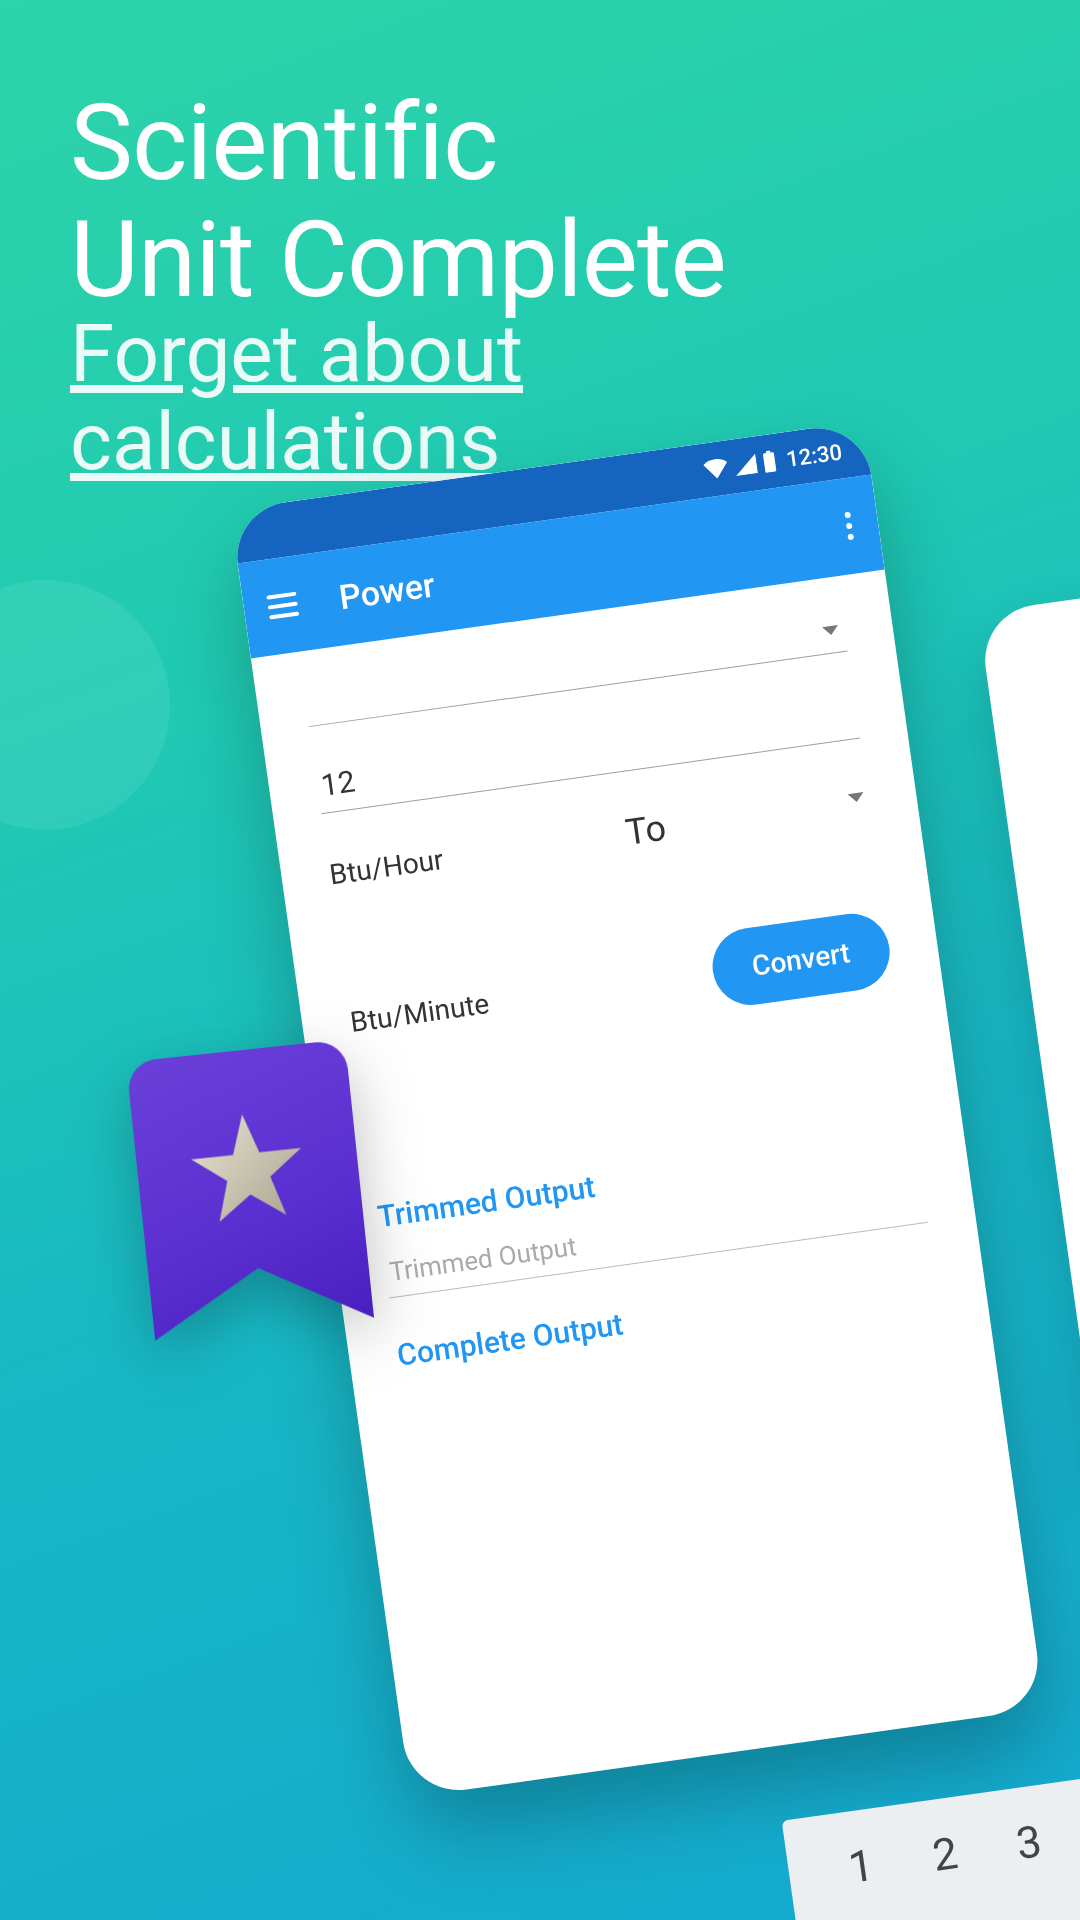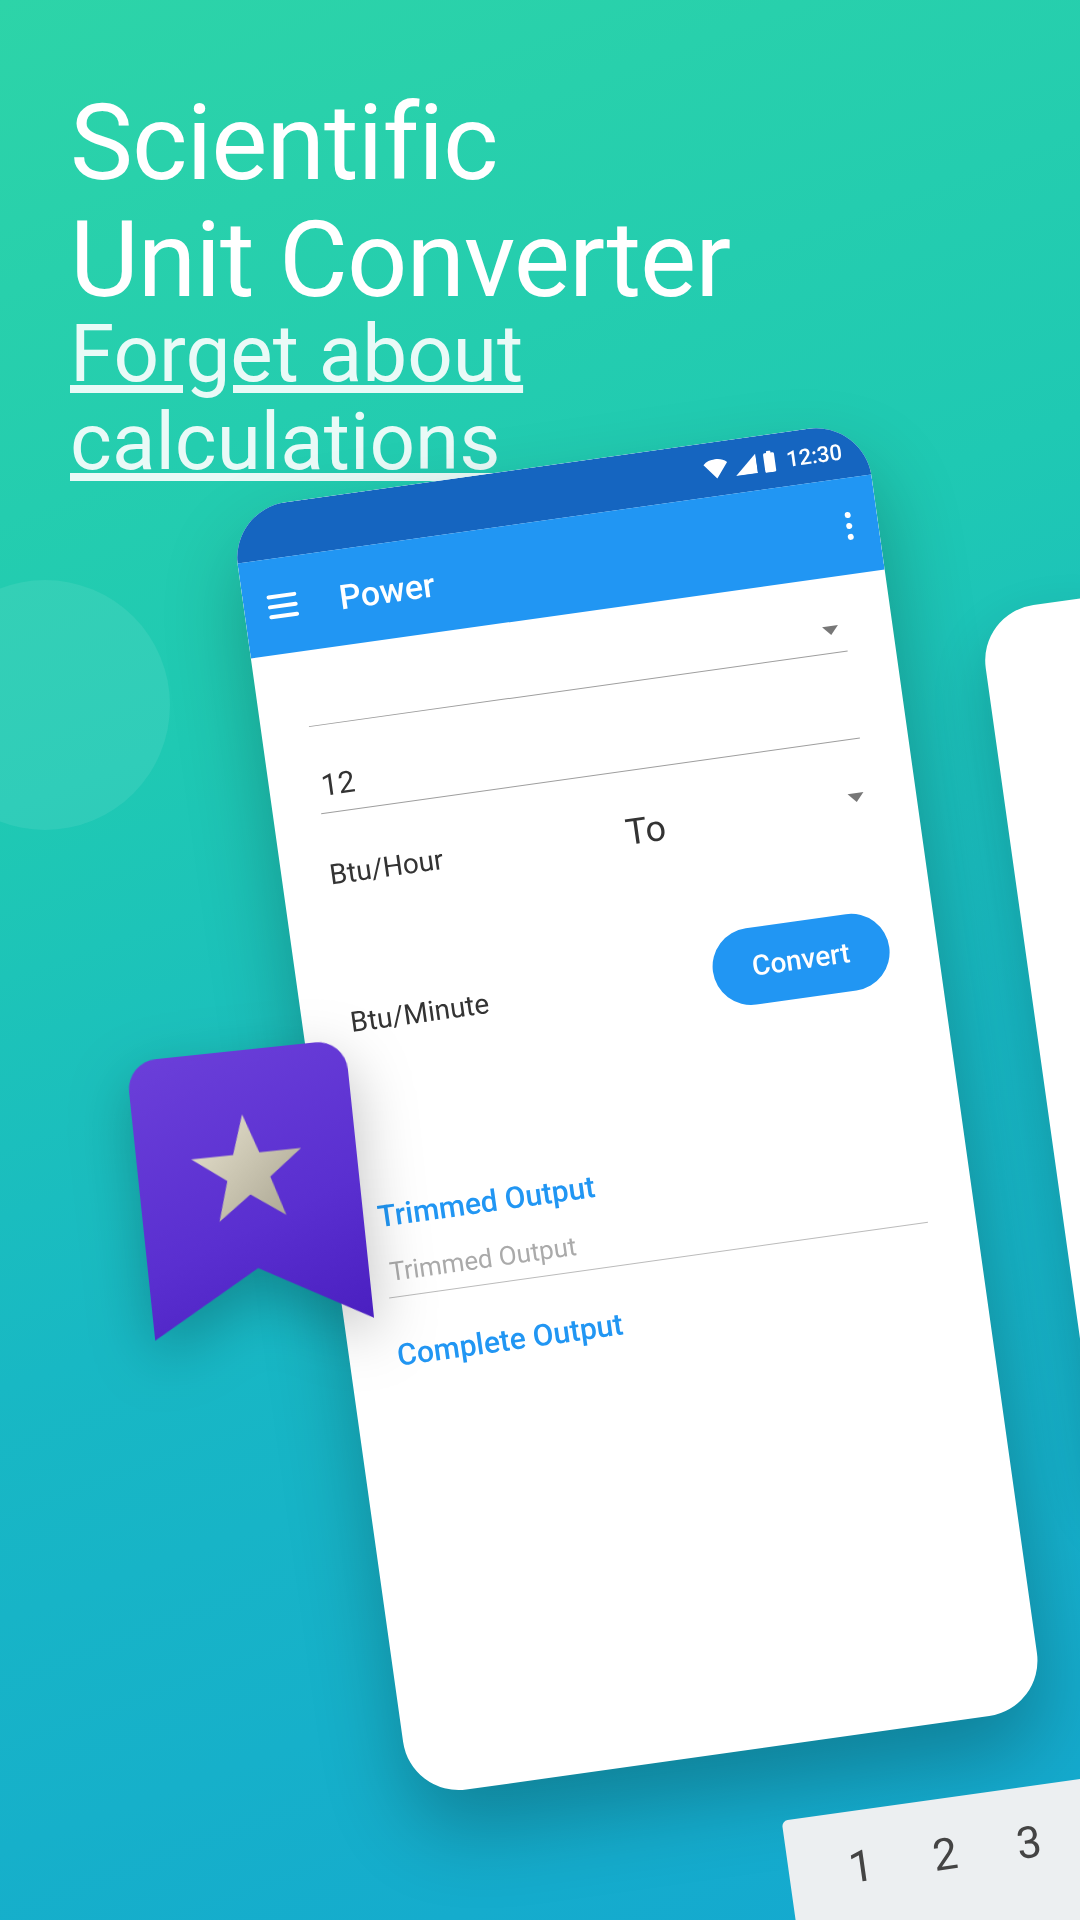--- a/index.html
+++ b/index.html
@@ -198,21 +198,21 @@
     box-shadow: 0 30px 60px rgba(0,0,0,0.2);
   }
 </style>
 </head>
 <body>
 
 <div class="bg-circle"></div>
 
 <div class="promo-title">
   <div>Scientific</div>
-  <div>Unit Converter</div>
+  <div>Unit Complete</div>
 </div>
 <div class="promo-subtitle">
   <div>Forget about</div>
   <div>calculations</div>
 </div>
 
 <div class="second-phone-edge"></div>
 
 <div class="phone">
 

